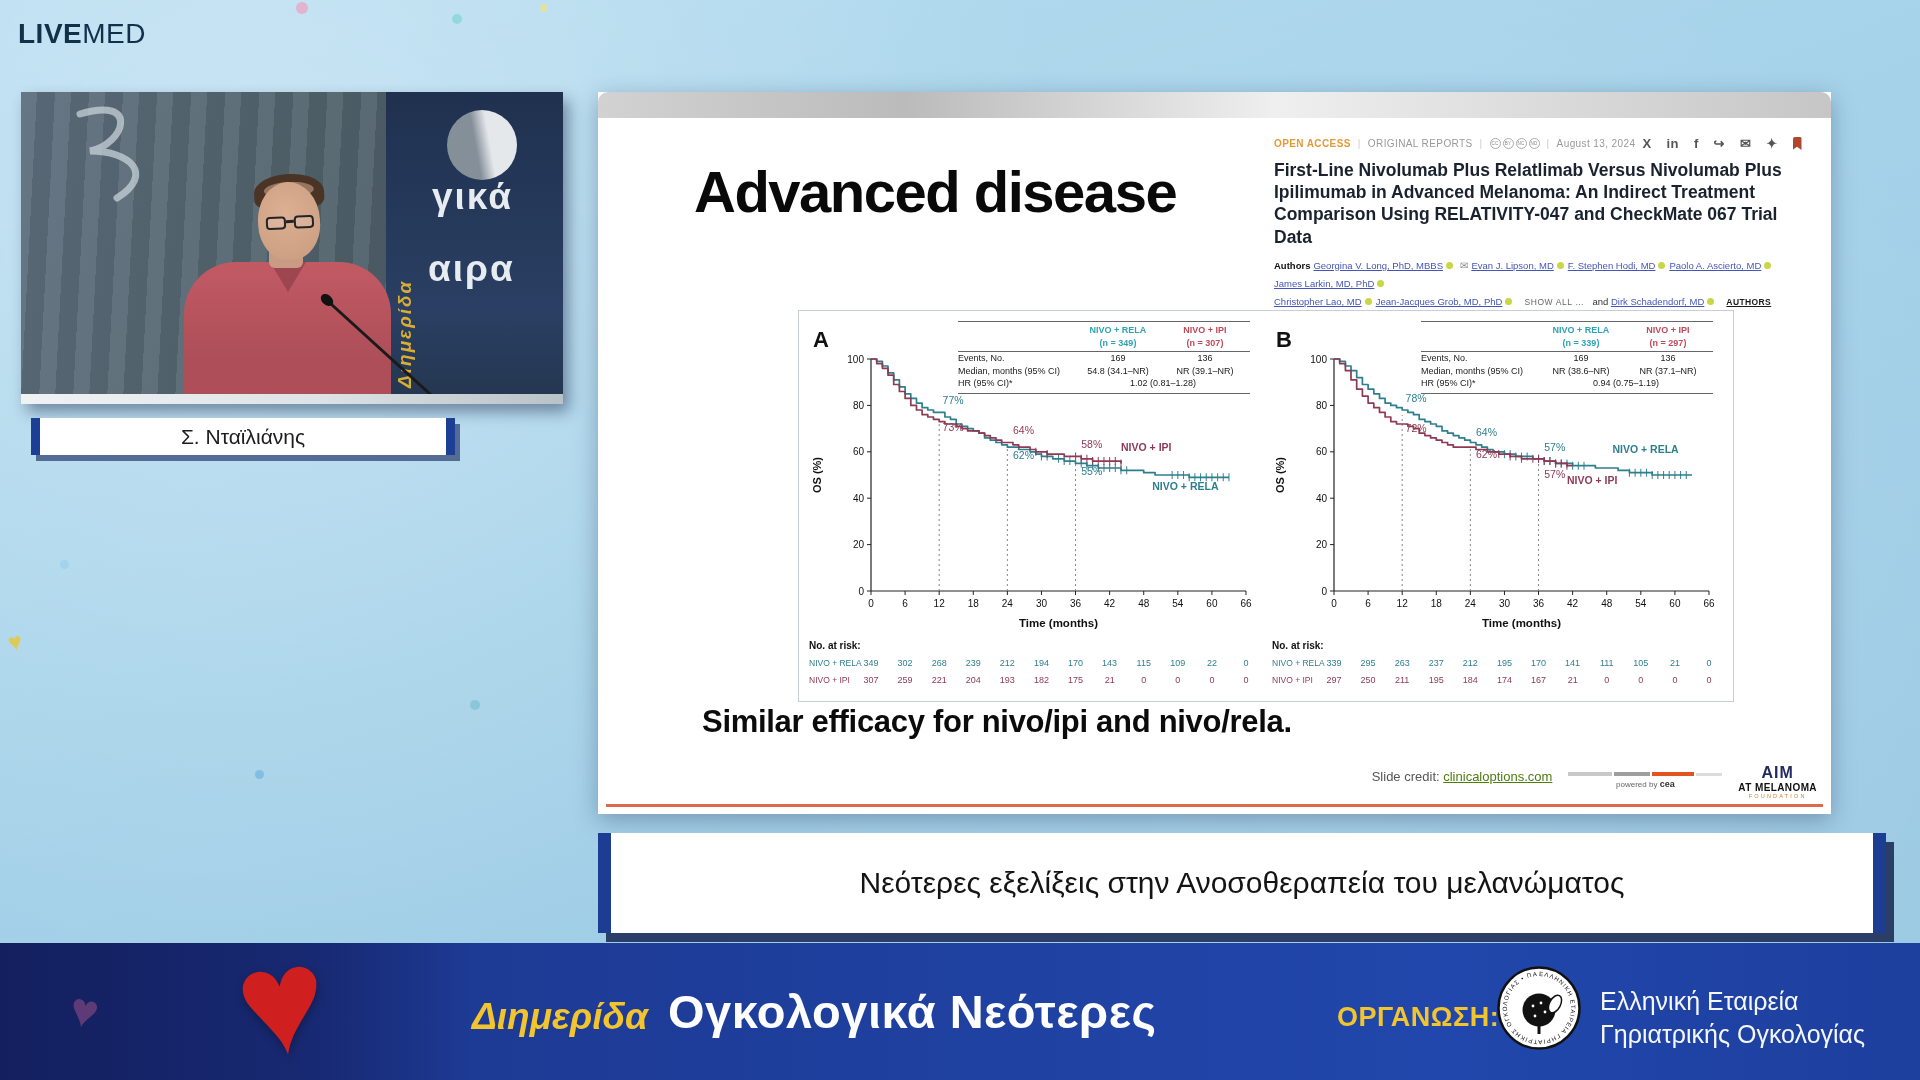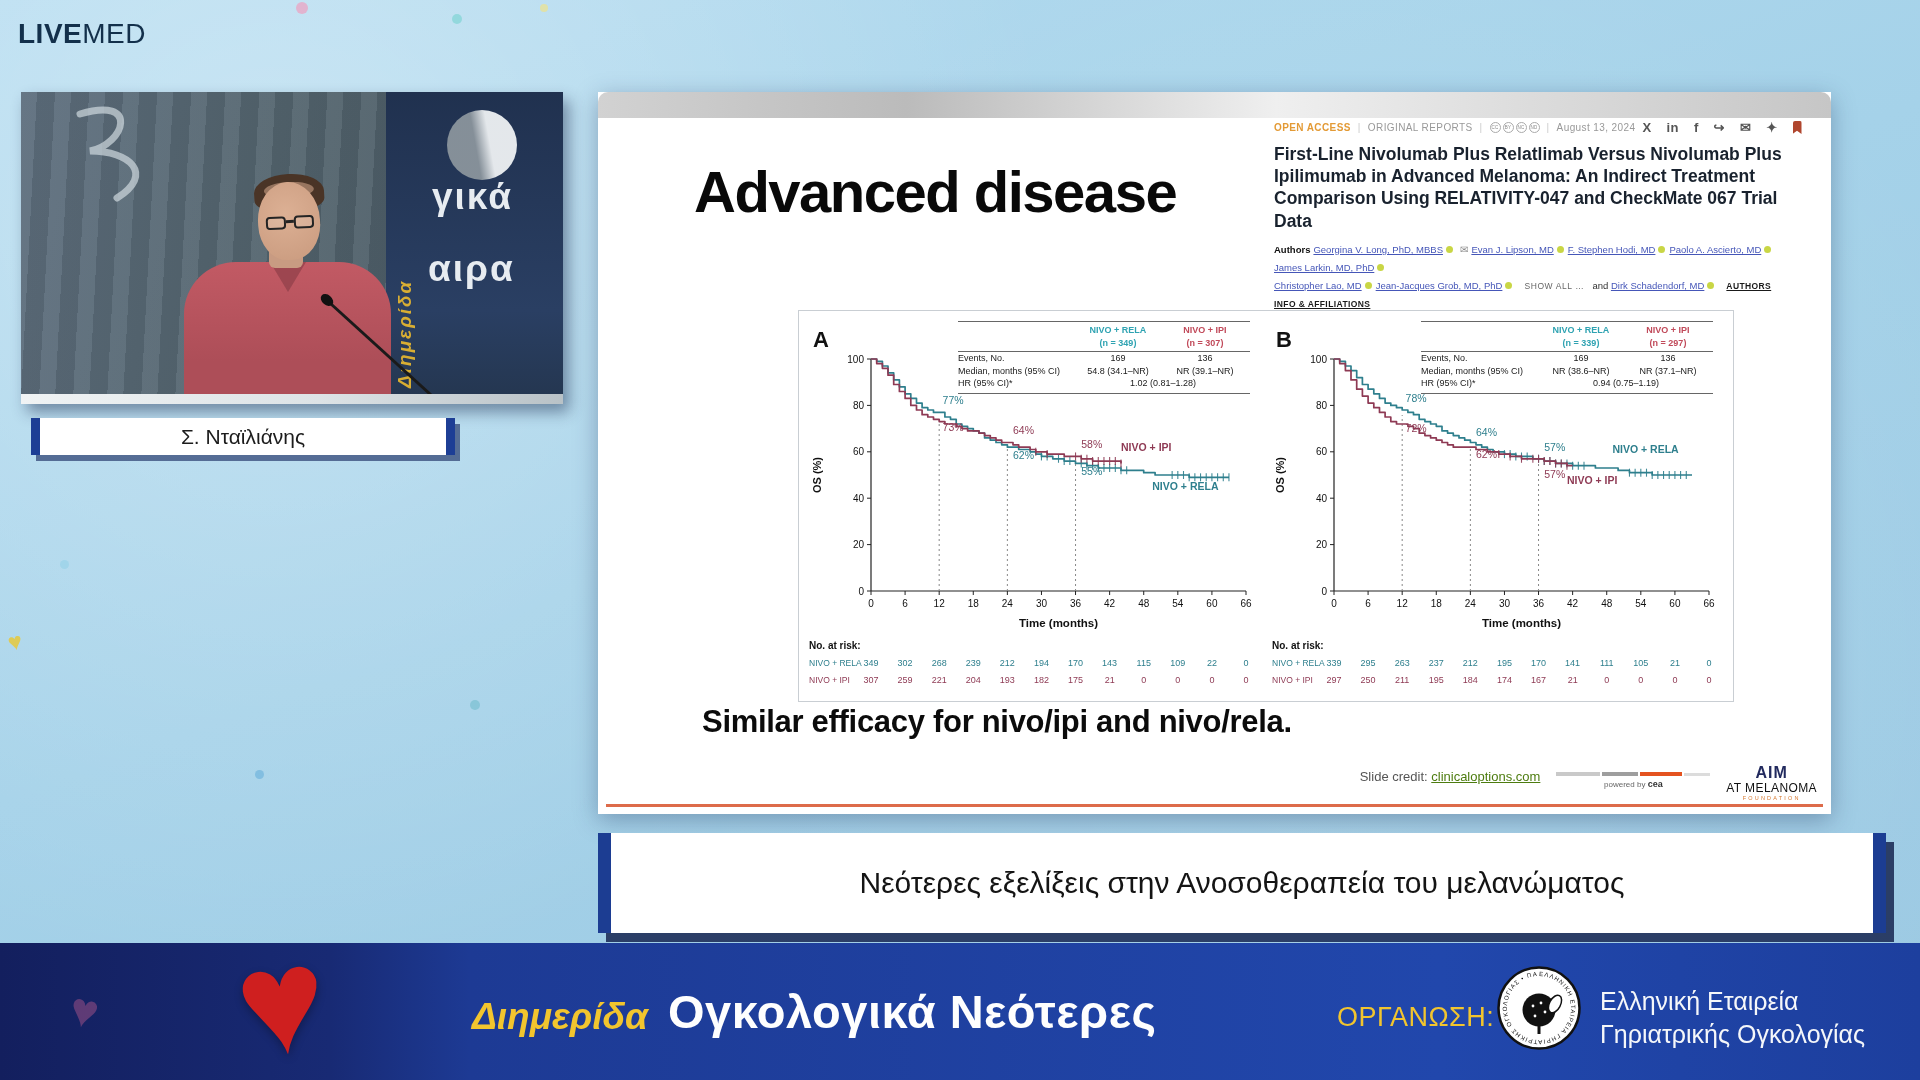--- a/index.html
+++ b/index.html
@@ -64,21 +64,21 @@
   .slide { position:absolute; left:598px; top:92px; width:1233px; height:722px; background:#fff;
     box-shadow:0 6px 22px rgba(30,50,90,.35); }
   .slide-topbar { position:absolute; left:0; top:0; width:100%; height:26px; border-radius:10px 10px 0 0;
     background: linear-gradient(90deg,#d2d2d2,#bbb 25%,#efefef 55%,#d8d8d8 80%,#c6c6c6); }
   .slide-title { position:absolute; left:96px; top:66px; font-size:58px; font-weight:800; color:#090909; letter-spacing:-1.5px; }
   .conclusion { position:absolute; left:104px; top:612px; font-size:31px; font-weight:800; color:#0b0b0b; letter-spacing:-.3px; }
   .slide-rule { position:absolute; left:8px; top:712px; width:1217px; height:3px; background:#dd6b4a; }
 
   
   .paper { position:absolute; left:676px; top:28px; width:516px; }
-  .meta { display:flex; align-items:center; gap:7px; font-size:10px; color:#999; letter-spacing:.4px; white-space:nowrap; }
+  .meta { display:flex; align-items:center; gap:7px; font-size:10px; color:#999; letter-spacing:.4px; white-space:nowrap;margin-top:16px; }
   .meta .oa { color:#e39a35; font-weight:700; }
   .meta .sep:after { content:"|"; color:#ccc; }
   .badge { display:inline-flex; align-items:center; justify-content:center; width:11px; height:11px;
     border:1px solid #aaa; border-radius:50%; font-size:4.5px; color:#888; }
   .socials { margin-left:auto; display:flex; gap:15px; align-items:center; color:#555; font-size:13px; font-weight:700; }
   .socials .bm { width:9px; height:13px; background:#b0462e; border-radius:2px 2px 0 0;
     clip-path:polygon(0 0,100% 0,100% 100%,50% 75%,0 100%); }
   .ptitle { margin-top:8px; font-size:17.5px; font-weight:700; color:#19222e; line-height:1.27; }
   .authors { margin-top:8px; font-size:9.5px; color:#333; line-height:1.9; }
   .authors .albl { font-weight:700; color:#111; margin-right:3px; }
@@ -109,39 +109,39 @@
   .pbar { display:flex; flex-direction:column; align-items:center; margin-top:8px; }
   .pbar .segs { display:flex; gap:2px; align-items:center; }
   .pbar .s1 { width:44px; height:4px; background:#c9c9c9; }
   .pbar .s2 { width:36px; height:4px; background:#9e9e9e; }
   .pbar .s3 { width:42px; height:4px; background:#e4531f; }
   .pbar .s4 { width:26px; height:3px; background:#dcdcdc; }
   .pby { font-size:8px; color:#666; margin-top:3px; }
   .pby b { font-size:9px; color:#333; }
   .aim { text-align:center; line-height:1.12; }
   .aim .t { font-size:16px; font-weight:900; color:#222a5e; letter-spacing:1px; }
-  .aim .m { font-size:12px; font-weight:400; color:#101010; letter-spacing:.4px; }
+  .aim .m { font-size:10px; font-weight:700; color:#101010; letter-spacing:.4px; }
   .aim .b { font-size:5.5px; color:#d87a30; letter-spacing:2.2px; }
 
   
   .bottom-bar { position:absolute; left:598px; top:833px; width:1288px; height:100px; background:#fff;
     box-shadow:8px 9px 0 rgba(10,22,66,.78); display:flex; align-items:center; justify-content:center; }
   .bottom-bar:before, .bottom-bar:after { content:""; position:absolute; top:0; bottom:0; width:13px; background:#1c3d92; }
   .bottom-bar:before { left:0; } .bottom-bar:after { right:0; }
   .bottom-bar span { font-size:30px; color:#141414; }
 
   
   .footer { position:absolute; left:0; top:943px; width:1920px; height:137px; overflow:hidden;
     background: linear-gradient(90deg,#131f5e 0%,#182a74 330px,#1d3a94 470px,#2147ac 75%,#1d3f9e 100%); }
   .footer .heart { position:absolute; left:237px; top:-28px; font-size:150px; color:#cf1f1f;
     transform:rotate(-7deg); text-shadow:0 4px 10px rgba(0,0,0,.3); }
   .footer .heart2 { position:absolute; left:70px; top:40px; font-size:48px; color:#e86a9a; opacity:.35; transform:rotate(12deg); }
   .f-type { position:absolute; left:472px; top:996px; font-size:37px; font-style:italic; font-weight:700; color:#f2c52e; }
   .f-title { position:absolute; left:668px; top:984px; font-size:47px; font-weight:700; color:#fefefe; letter-spacing:.5px; }
-  .f-org-label { position:absolute; left:1337px; top:1002px; font-size:27px; font-weight:400; color:#f2c52e; letter-spacing:.5px; }
+  .f-org-label { position:absolute; left:1337px; top:1002px; font-size:27px; font-weight:700; color:#f2c52e; letter-spacing:.5px; }
   .org-logo { position:absolute; left:1497px; top:966px; width:84px; height:84px; }
   .f-org-name { position:absolute; left:1600px; top:985px; font-size:25px; color:#f5f7fa; line-height:1.32; }
 </style>
 </head>
 <body>
 
 <div class="dot" style="left:296px;top:2px;width:12px;height:12px;background:#e9a8c6;opacity:.8"></div>
 <div class="dot" style="left:452px;top:14px;width:10px;height:10px;background:#7fd4d4;opacity:.7"></div>
 <div class="dot" style="left:540px;top:4px;width:8px;height:8px;background:#f6e27a;opacity:.6"></div>
 <div class="dot" style="left:60px;top:560px;width:9px;height:9px;background:#8fd0e8;opacity:.55"></div>

